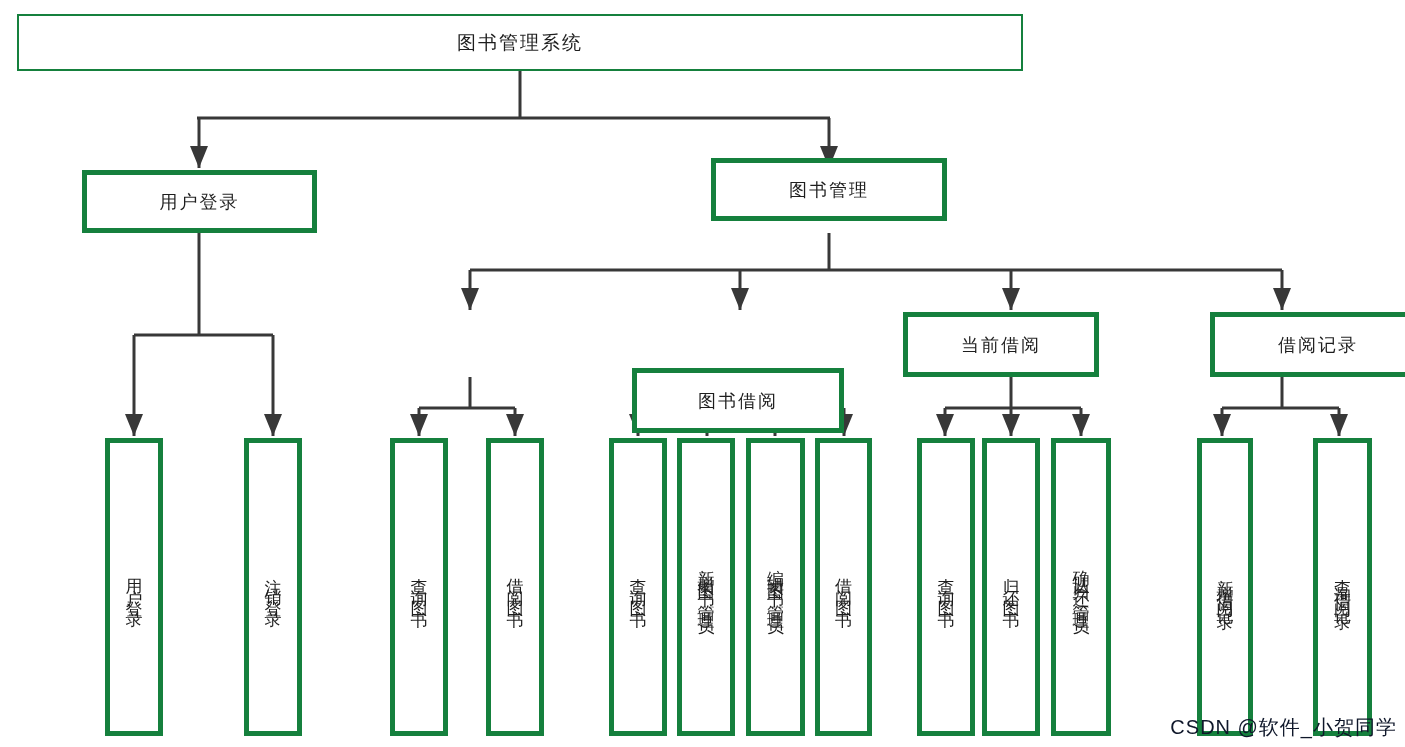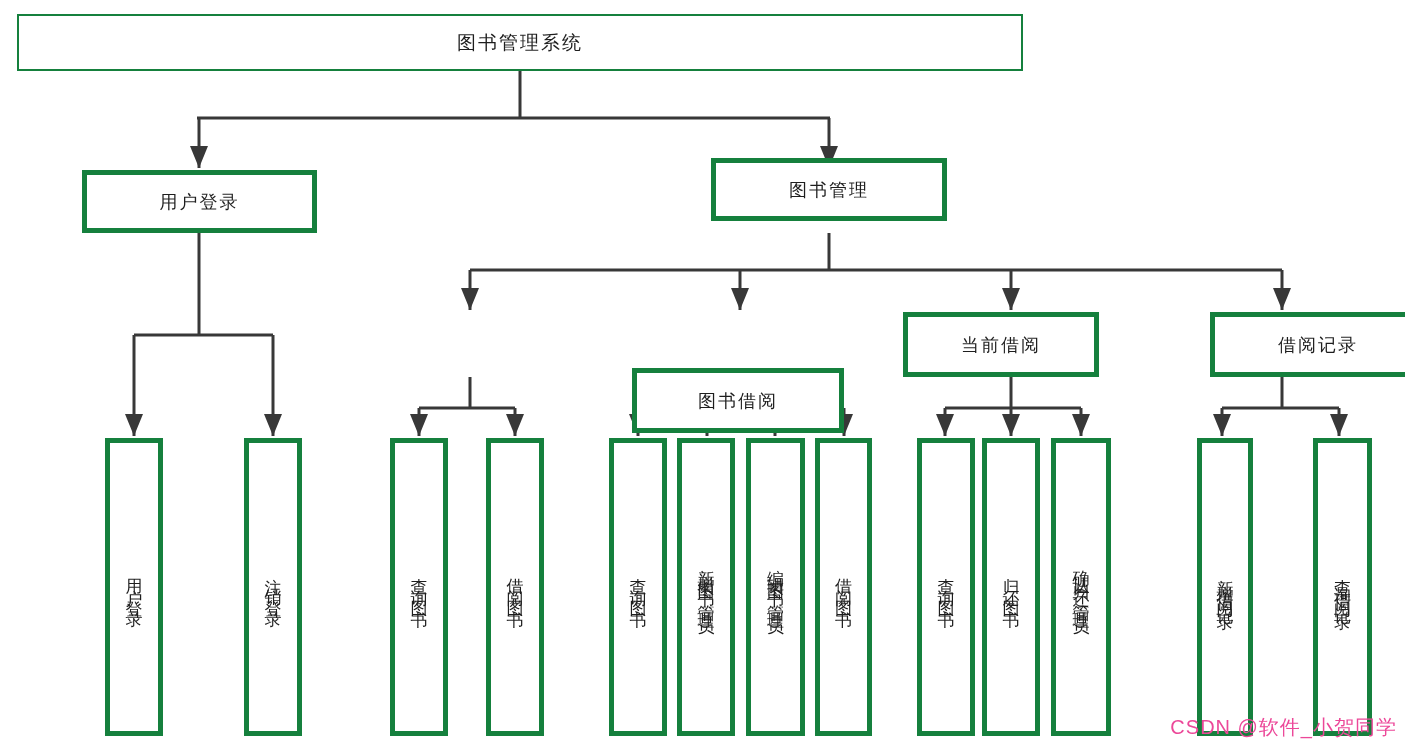--- a/index.html
+++ b/index.html
@@ -12,21 +12,21 @@
     position:absolute; box-sizing:border-box; background:#ffffff;
     border:5px solid #15803d; display:flex; align-items:center; justify-content:center;
     z-index:2; text-align:center;
   }
   .root-box  { border-width:2px; font-size:19px; letter-spacing:2px; }
   .h-box     { font-size:18px; letter-spacing:2px; }
   .v-box     { writing-mode:vertical-rl; font-size:17px; letter-spacing:11px; line-height:1; }
   .v-box.tight { letter-spacing:7px; }
   .watermark {
     position:absolute; right:8px; bottom:6px; z-index:3;
-    font-size:20px; color:#ec4899; letter-spacing:1px; white-space:nowrap;
+    font-size:20px; color:#0f172a; letter-spacing:1px; white-space:nowrap;
   }
 </style>
 </head>
 <body>
 
 <div class="stage">
 
   <svg class="connectors" width="1405" height="747" viewBox="0 0 1405 747">
     <defs>
       <marker id="arw" markerUnits="userSpaceOnUse" markerWidth="22" markerHeight="18" refX="22" refY="9" orient="auto">

